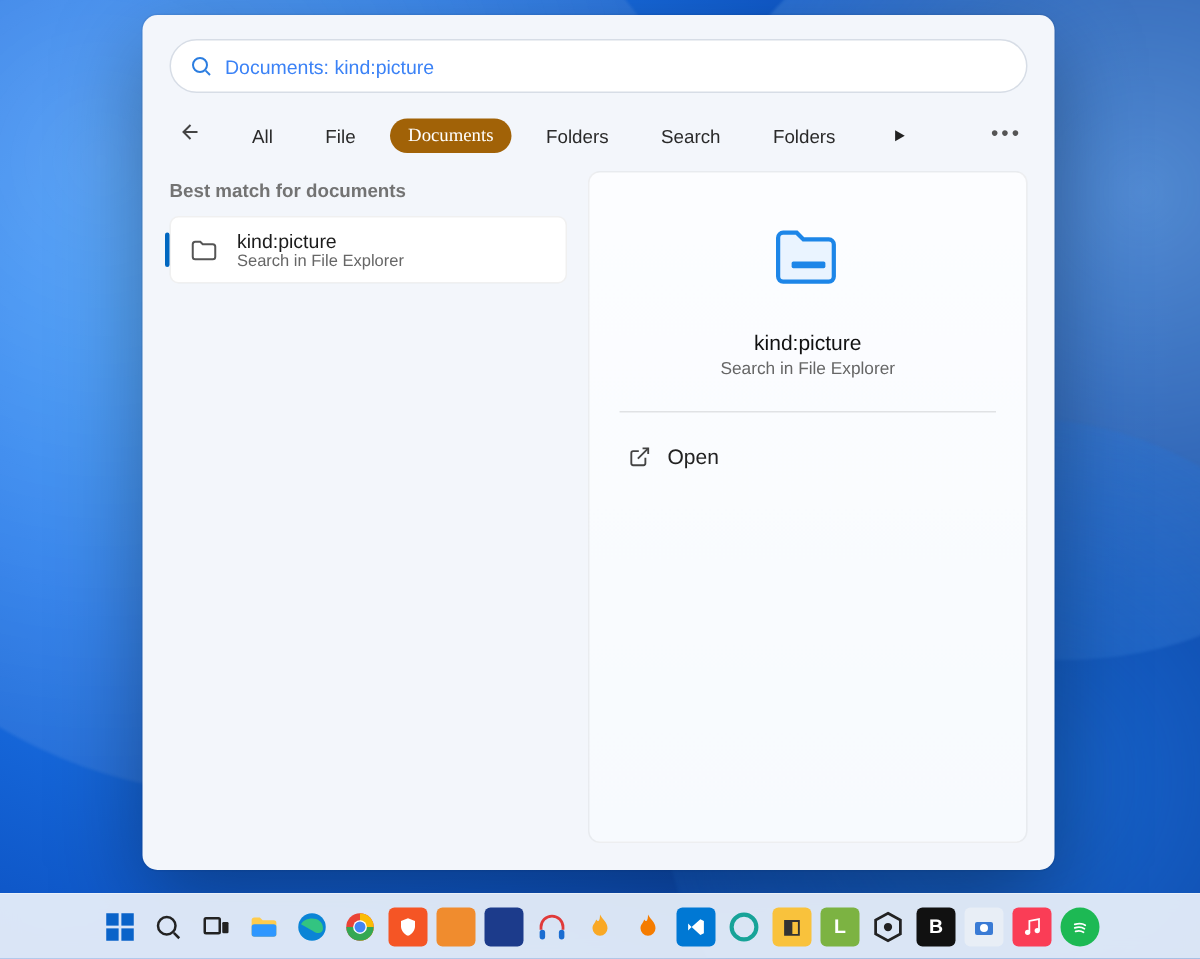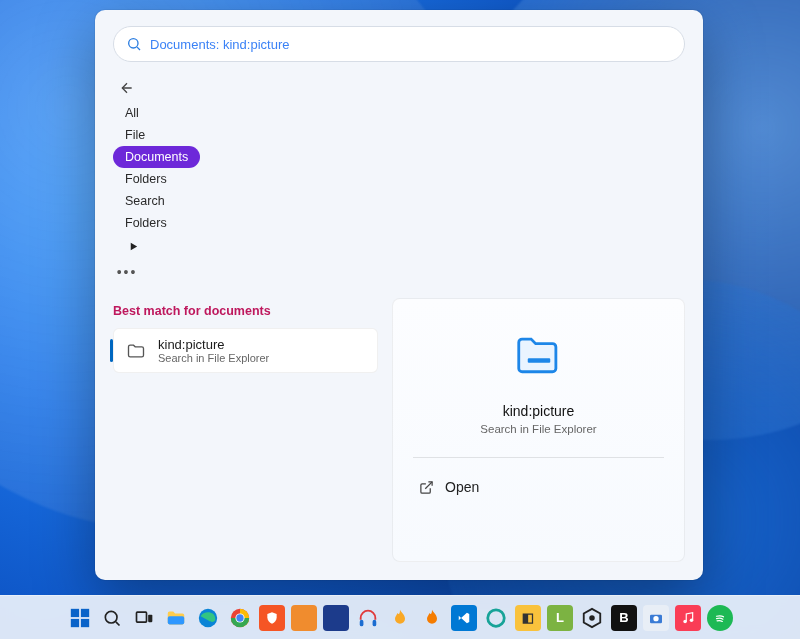--- a/index.html
+++ b/index.html
@@ -34,55 +34,55 @@
     display:flex; align-items:center;
     padding: 0 12px;
     gap:8px;
   }
   .search-bar svg { flex:0 0 auto; }
   .search-input {
     border:none; outline:none; flex:1;
     font-size:13px; color:#3b82f6; background:transparent;
   }
   .tabs-row {
-    display:flex; align-items:flex-start;
+    display:flex; align-items:flex-end;
     padding: 4px 18px 12px 18px;
-    gap:0;
-    flex-direction:column;
+    gap:11px;
   }
   .back-btn {
     width:28px;height:28px;display:flex;align-items:center;justify-content:center;
     border-radius:6px; color:#555; cursor:default;
     margin-right:4px;
   }
   .tab {
     padding: 4px 12px;
     border-radius: 14px;
     font-size:12.5px;
     color:#2a2a2a;
     background: rgba(0,0,0,0);
     white-space:nowrap;
   }
   .tab.active {
-    background:#6d28d9;
+    background:#a16207;
     color:#fff;
+    font-family:Liberation Serif, serif;
   }
   .play-btn {
     width:24px;height:24px;display:flex;align-items:center;justify-content:center;margin-left:8px;color:#333;
   }
   .tabs-spacer{flex:1;}
   .more-btn{
     width:28px;height:28px;display:flex;align-items:center;justify-content:center;color:#555;letter-spacing:2px;font-size:14px;
   }
 
   .content {
     flex:1; display:flex; padding: 0 18px 18px 18px; gap:14px; min-height:0;
   }
   .left-pane { flex:0 0 265px; display:flex; flex-direction:column; }
-  .section-title { font-size:12.5px; font-weight:600; color:#be185d; margin:6px 0 10px 0; }
+  .section-title { font-size:12.5px; font-weight:600; color:#737373; margin:6px 0 10px 0; }
   .result-card {
     background:#fff;
     border:1px solid rgba(0,0,0,.06);
     border-radius:6px;
     display:flex; align-items:center;
     padding:8px 10px;
     gap:10px;
     position:relative;
   }
   .result-card::before{

